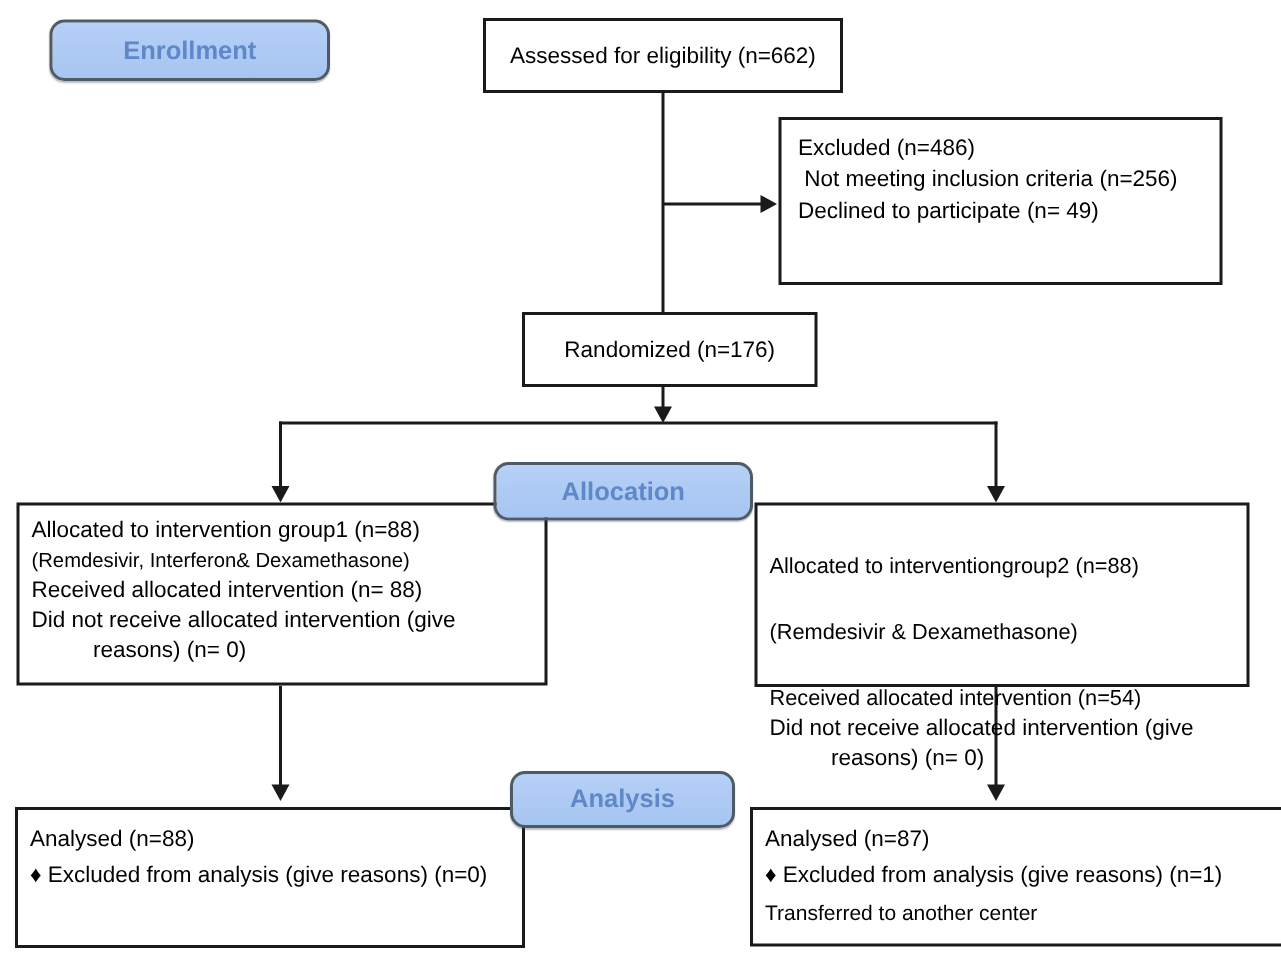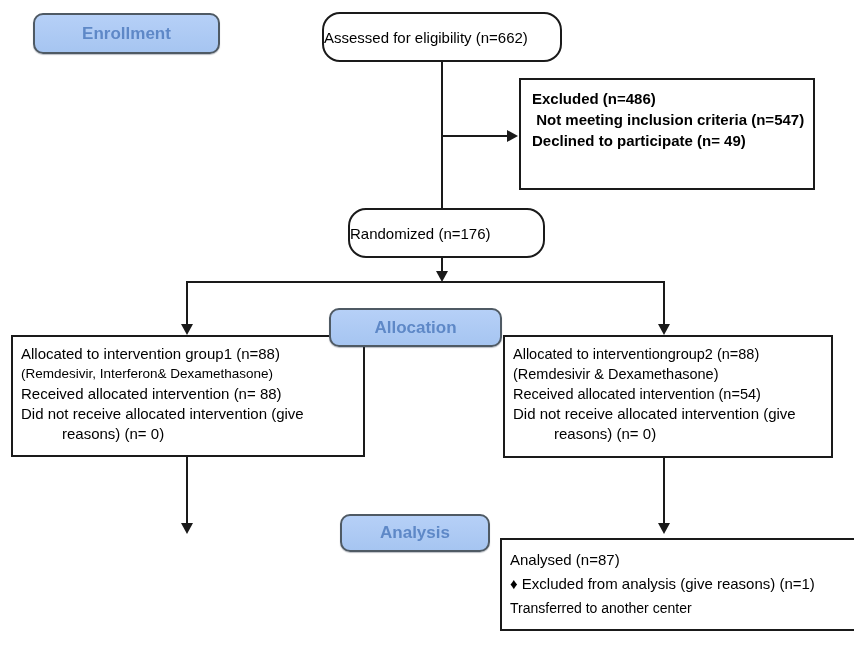--- a/index.html
+++ b/index.html
@@ -20,30 +20,30 @@
   .arrow-down{position:absolute;width:0;height:0;
     border-left:6px solid transparent;border-right:6px solid transparent;
     border-top:11px solid var(--line);}
   .arrow-right{position:absolute;width:0;height:0;
     border-top:6px solid transparent;border-bottom:6px solid transparent;
     border-left:11px solid var(--line);}
 
   
   .box{position:absolute;background:#fff;border:2px solid var(--box-border);
     box-sizing:border-box;font-size:15px;}
-  .box.centered{display:flex;align-items:center;border-radius:18px;}
+  .box.centered{display:flex;align-items:center;justify-content:center;}
   .box .bline{white-space:pre-wrap;line-height:20px;}
 
-  .excluded-box{padding:8px 6px 0 11px;font-weight:bold;}
+  .excluded-box{padding:8px 6px 0 11px;}
   .excluded-box .bline{line-height:21px;}
 
   .group-box{padding:7px 8px 0 8px;}
   .group-box .indent{padding-left:41px;}
   .g1-small{font-size:13.5px;}
-  .g2-small{font-size:14.5px;}
+  .g2-small{font-size:14.5px;margin-top:24px;}
 
   .analysis-box{padding:8px 4px 0 8px;}
   .analysis-box .bline{line-height:24px;}
   .transfer-line{font-size:14px;}
 
   
   .stage{position:absolute;box-sizing:border-box;
     background:linear-gradient(180deg,var(--stage-fill-top) 0%,var(--stage-fill-bottom) 100%);
     border:2px solid var(--stage-border);border-radius:10px;
     display:flex;align-items:center;justify-content:center;
@@ -72,21 +72,21 @@
   <div class="arrow-down" style="left:181px;top:523px"></div>
   <div class="vline" style="left:663px;top:457px;height:67px"></div>
   <div class="arrow-down" style="left:658px;top:523px"></div>
 
   <div class="box centered" style="left:322px;top:12px;width:240px;height:50px">
     <span>Assessed for eligibility (n=662)</span>
   </div>
 
   <div class="box excluded-box" style="left:519px;top:78px;width:296px;height:112px">
     <div class="bline">Excluded (n=486)</div>
-    <div class="bline"> Not meeting inclusion criteria (n=547)</div>
+    <div class="bline"> Not meeting inclusion criteria (n=256)</div>
     <div class="bline">Declined to participate (n= 49)</div>
   </div>
 
   <div class="box centered" style="left:348px;top:208px;width:197px;height:50px">
     <span>Randomized (n=176)</span>
   </div>
 
   <div class="box group-box" style="left:11px;top:335px;width:354px;height:122px">
     <div class="bline">Allocated to intervention group1 (n=88)</div>
     <div class="bline g1-small">(Remdesivir, Interferon&amp; Dexamethasone)</div>
@@ -96,20 +96,24 @@
   </div>
 
   <div class="box group-box" style="left:503px;top:335px;width:330px;height:123px">
     <div class="bline g2-small">Allocated to interventiongroup2 (n=88)</div>
     <div class="bline g2-small">(Remdesivir &amp; Dexamethasone)</div>
     <div class="bline g2-small">Received allocated intervention (n=54)</div>
     <div class="bline">Did not receive allocated intervention (give</div>
     <div class="bline indent">reasons) (n= 0)</div>
   </div>
 
+  <div class="box analysis-box" style="left:10px;top:538px;width:340px;height:94px">
+    <div class="bline">Analysed (n=88)</div>
+    <div class="bline">♦ Excluded from analysis (give reasons) (n=0)</div>
+  </div>
 
   <div class="box analysis-box" style="left:500px;top:538px;width:390px;height:93px">
     <div class="bline">Analysed (n=87)</div>
     <div class="bline">♦ Excluded from analysis (give reasons) (n=1)</div>
     <div class="bline transfer-line">Transferred to another center</div>
   </div>
 
   <div class="stage" style="left:33px;top:13px;width:187px;height:41px">
     <span>Enrollment</span>
   </div>

